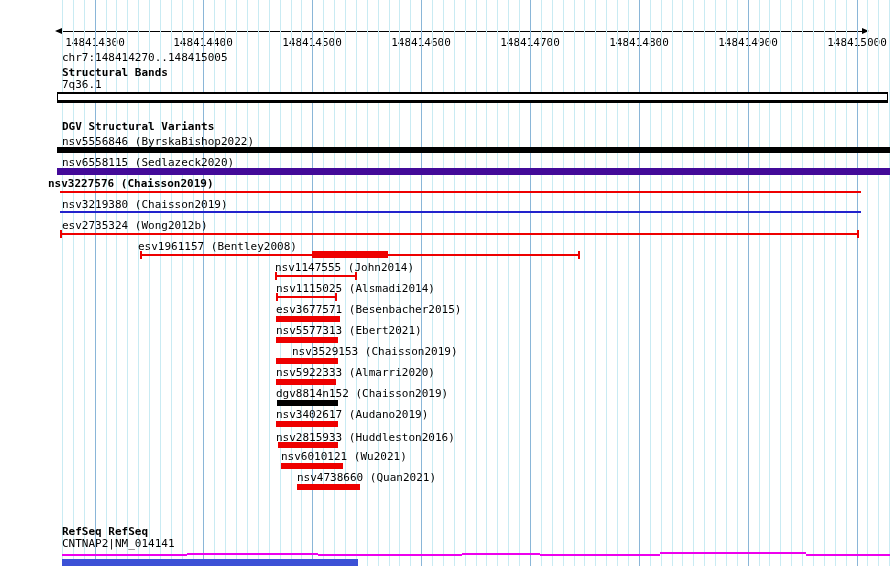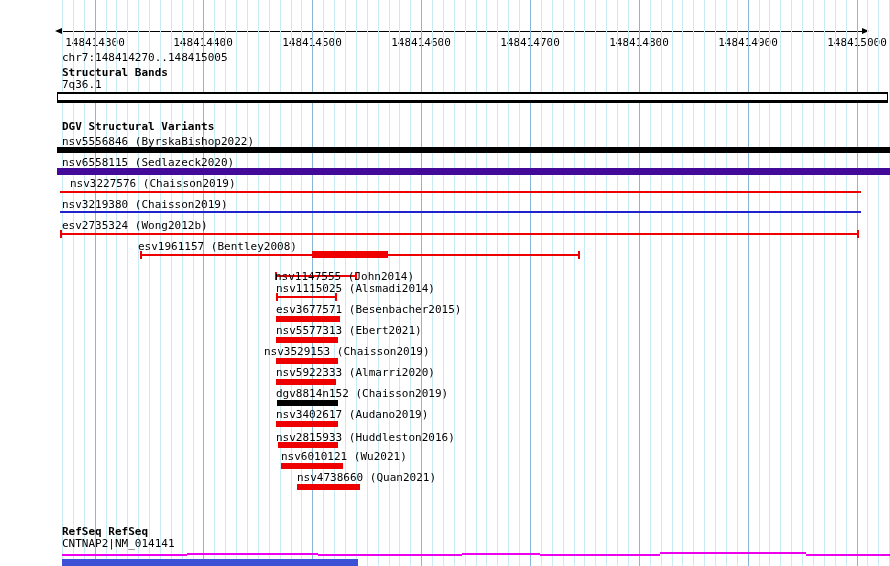--- a/index.html
+++ b/index.html
@@ -192,46 +192,46 @@
   <div id="cytoband-layer">
       <div class="abs" style="left: 57px; top: 92px; width: 831px; height: 11px; background: rgb(255, 255, 255); border-width: 2px 1px 3px; border-style: solid; border-color: rgb(0, 0, 0); box-sizing: border-box; z-index: 2;"></div>
     </div>
 
   <div class="abs lbl b" style="left:62px;top:121px;z-index:4;">DGV Structural Variants</div>
   <div id="variant-layer">
       <div class="abs lbl" style="left: 62px; top: 136px; z-index: 4;">nsv5556846 (ByrskaBishop2022)</div>
       <div class="abs" style="left: 57px; top: 147px; width: 833px; height: 6px; background: rgb(0, 0, 0); z-index: 3;"></div>
       <div class="abs lbl" style="left: 62px; top: 157px; z-index: 4;">nsv6558115 (Sedlazeck2020)</div>
       <div class="abs" style="left: 57px; top: 168px; width: 833px; height: 7px; background: rgb(67, 10, 153); z-index: 3;"></div>
-      <div class="abs lbl" style="left: 70px; top: 178px; z-index: 4;">nsv3227576 (Chaisson2019)</div>
+      <div class="abs lbl" style="left: 48px; top: 178px; z-index: 4; font-weight: bold;">nsv3227576 (Chaisson2019)</div>
       <div class="abs" style="left: 60px; top: 191px; width: 801px; height: 2px; background: rgb(238, 0, 0); z-index: 3;"></div>
       <div class="abs lbl" style="left: 62px; top: 199px; z-index: 4;">nsv3219380 (Chaisson2019)</div>
       <div class="abs" style="left: 60px; top: 211px; width: 801px; height: 2px; background: rgb(34, 34, 204); z-index: 3;"></div>
       <div class="abs lbl" style="left: 62px; top: 220px; z-index: 4;">esv2735324 (Wong2012b)</div>
       <div class="abs" style="left: 60px; top: 233px; width: 799px; height: 2px; background: rgb(238, 0, 0); z-index: 3;"></div>
       <div class="abs" style="left: 60px; top: 230px; width: 2px; height: 8px; background: rgb(238, 0, 0); z-index: 3;"></div>
       <div class="abs" style="left: 857px; top: 230px; width: 2px; height: 8px; background: rgb(238, 0, 0); z-index: 3;"></div>
       <div class="abs lbl" style="left: 138px; top: 241px; z-index: 4;">esv1961157 (Bentley2008)</div>
       <div class="abs" style="left: 140px; top: 254px; width: 440px; height: 2px; background: rgb(238, 0, 0); z-index: 3;"></div>
       <div class="abs" style="left: 140px; top: 251px; width: 2px; height: 8px; background: rgb(238, 0, 0); z-index: 3;"></div>
       <div class="abs" style="left: 578px; top: 251px; width: 2px; height: 8px; background: rgb(238, 0, 0); z-index: 3;"></div>
       <div class="abs" style="left: 312px; top: 251px; width: 76px; height: 7px; background: rgb(238, 0, 0); z-index: 3;"></div>
-      <div class="abs lbl" style="left: 275px; top: 271px; z-index: 4;">nsv1147555 (John2014)</div>
+      <div class="abs lbl" style="left: 275px; top: 262px; z-index: 4;">nsv1147555 (John2014)</div>
       <div class="abs" style="left: 275px; top: 275px; width: 82px; height: 2px; background: rgb(238, 0, 0); z-index: 3;"></div>
       <div class="abs" style="left: 275px; top: 272px; width: 2px; height: 8px; background: rgb(238, 0, 0); z-index: 3;"></div>
       <div class="abs" style="left: 355px; top: 272px; width: 2px; height: 8px; background: rgb(238, 0, 0); z-index: 3;"></div>
       <div class="abs lbl" style="left: 276px; top: 283px; z-index: 4;">nsv1115025 (Alsmadi2014)</div>
       <div class="abs" style="left: 276px; top: 296px; width: 61px; height: 2px; background: rgb(238, 0, 0); z-index: 3;"></div>
       <div class="abs" style="left: 276px; top: 293px; width: 2px; height: 8px; background: rgb(238, 0, 0); z-index: 3;"></div>
       <div class="abs" style="left: 335px; top: 293px; width: 2px; height: 8px; background: rgb(238, 0, 0); z-index: 3;"></div>
       <div class="abs lbl" style="left: 276px; top: 304px; z-index: 4;">esv3677571 (Besenbacher2015)</div>
       <div class="abs" style="left: 276px; top: 316px; width: 64px; height: 6px; background: rgb(238, 0, 0); z-index: 3;"></div>
       <div class="abs lbl" style="left: 276px; top: 325px; z-index: 4;">nsv5577313 (Ebert2021)</div>
       <div class="abs" style="left: 276px; top: 337px; width: 62px; height: 6px; background: rgb(238, 0, 0); z-index: 3;"></div>
-      <div class="abs lbl" style="left: 264px; top: 346px; z-index: 4;">nsv3529153 (Chaisson2019)</div>
+      <div class="abs lbl" style="left: 292px; top: 346px; z-index: 4;">nsv3529153 (Chaisson2019)</div>
       <div class="abs" style="left: 276px; top: 358px; width: 62px; height: 6px; background: rgb(238, 0, 0); z-index: 3;"></div>
       <div class="abs lbl" style="left: 276px; top: 367px; z-index: 4;">nsv5922333 (Almarri2020)</div>
       <div class="abs" style="left: 276px; top: 379px; width: 60px; height: 6px; background: rgb(238, 0, 0); z-index: 3;"></div>
       <div class="abs lbl" style="left: 276px; top: 388px; z-index: 4;">dgv8814n152 (Chaisson2019)</div>
       <div class="abs" style="left: 277px; top: 400px; width: 61px; height: 6px; background: rgb(0, 0, 0); z-index: 3;"></div>
       <div class="abs lbl" style="left: 276px; top: 409px; z-index: 4;">nsv3402617 (Audano2019)</div>
       <div class="abs" style="left: 276px; top: 421px; width: 62px; height: 6px; background: rgb(238, 0, 0); z-index: 3;"></div>
       <div class="abs lbl" style="left: 276px; top: 432px; z-index: 4;">nsv2815933 (Huddleston2016)</div>
       <div class="abs" style="left: 278px; top: 442px; width: 60px; height: 6px; background: rgb(238, 0, 0); z-index: 3;"></div>
       <div class="abs lbl" style="left: 281px; top: 451px; z-index: 4;">nsv6010121 (Wu2021)</div>

